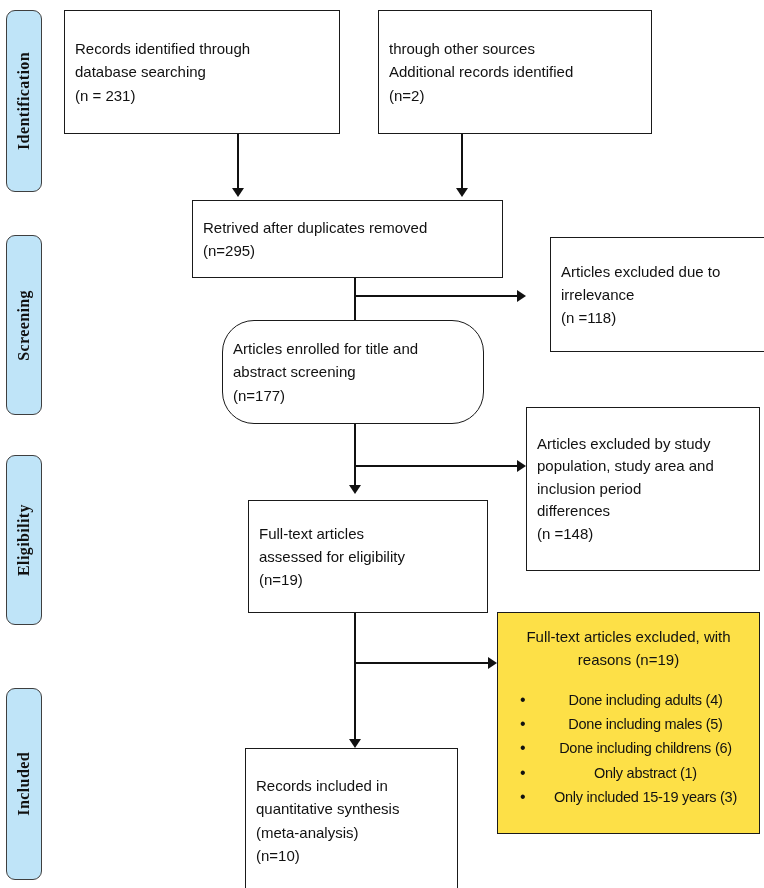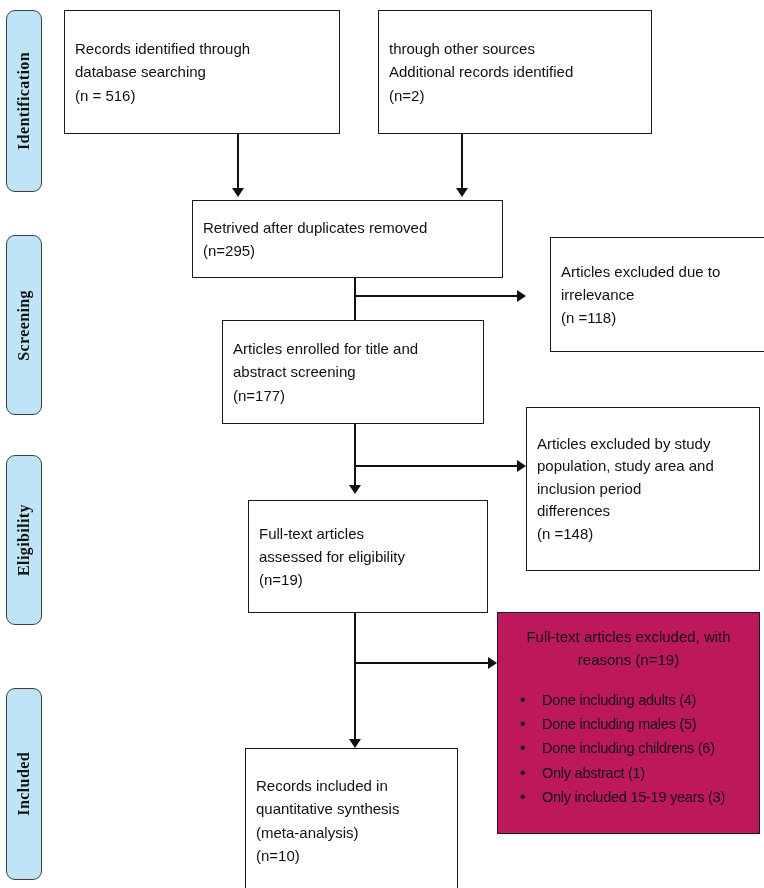--- a/index.html
+++ b/index.html
@@ -55,21 +55,21 @@
     padding: 6px 10px;
   }
   .flow-box .line { display: block; white-space: nowrap; }
   .flow-box.tight { line-height: 1.5; }
 
   
   .reasons-box {
     position: absolute;
     box-sizing: border-box;
     border: 1.5px solid #1a1a1a;
-    background: #be185d;
+    background: #fde047;
     font-size: 15px;
     color: #111111;
     padding: 12px 10px 10px 10px;
     display: flex;
     flex-direction: column;
   }
   .reasons-head {
     text-align: center;
     line-height: 1.55;
     margin-bottom: 16px;
@@ -79,20 +79,21 @@
     margin: 0;
     padding: 0 0 0 34px;
     list-style: none;
   }
   .reasons-list li {
     position: relative;
     font-size: 14.5px;
     line-height: 1.68;
     letter-spacing: -0.25px;
     white-space: nowrap;
+    text-align: center;
   }
   .reasons-list li::before {
     content: "\2022";
     position: absolute;
     left: -22px;
     top: -1px;
     font-size: 16px;
     line-height: 1.68;
   }
   
@@ -134,21 +135,21 @@
     <span class="stage-label">Eligibility</span>
   </div>
 
   <div class="stage-bar" style="left:6px; top:688px; width:36px; height:192px;">
     <span class="stage-label">Included</span>
   </div>
 
   <div class="flow-box" style="left:64px; top:10px; width:276px; height:124px;">
     <span class="line">Records identified through</span>
     <span class="line">database searching</span>
-    <span class="line">(n = 516)</span>
+    <span class="line">(n = 231)</span>
   </div>
 
   <div class="flow-box" style="left:378px; top:10px; width:274px; height:124px;">
     <span class="line">through other sources</span>
     <span class="line">Additional records identified</span>
     <span class="line">(n=2)</span>
   </div>
 
   <div class="vline" style="left:237px; top:134px; height:54px;"></div>
   <div class="arrow-down" style="left:232px; top:188px;"></div>
@@ -165,21 +166,21 @@
   <div class="arrow-down" style="left:349px; top:323px;"></div>
   <div class="hline" style="left:354px; top:295px; width:163px;"></div>
   <div class="arrow-right" style="left:517px; top:290px;"></div>
 
   <div class="flow-box" style="left:550px; top:237px; width:234px; height:115px;">
     <span class="line">Articles excluded due to</span>
     <span class="line">irrelevance</span>
     <span class="line">(n =118)</span>
   </div>
 
-  <div class="flow-box" style="left:222px; top:320px; width:262px; height:104px;">
+  <div class="flow-box" style="left:222px; top:320px; width:262px; height:104px;border-radius:32px;">
     <span class="line">Articles enrolled for title and</span>
     <span class="line">abstract screening</span>
     <span class="line">(n=177)</span>
   </div>
 
   <div class="vline" style="left:354px; top:424px; height:61px;"></div>
   <div class="arrow-down" style="left:349px; top:485px;"></div>
   <div class="hline" style="left:354px; top:465px; width:163px;"></div>
   <div class="arrow-right" style="left:517px; top:460px;"></div>
 

